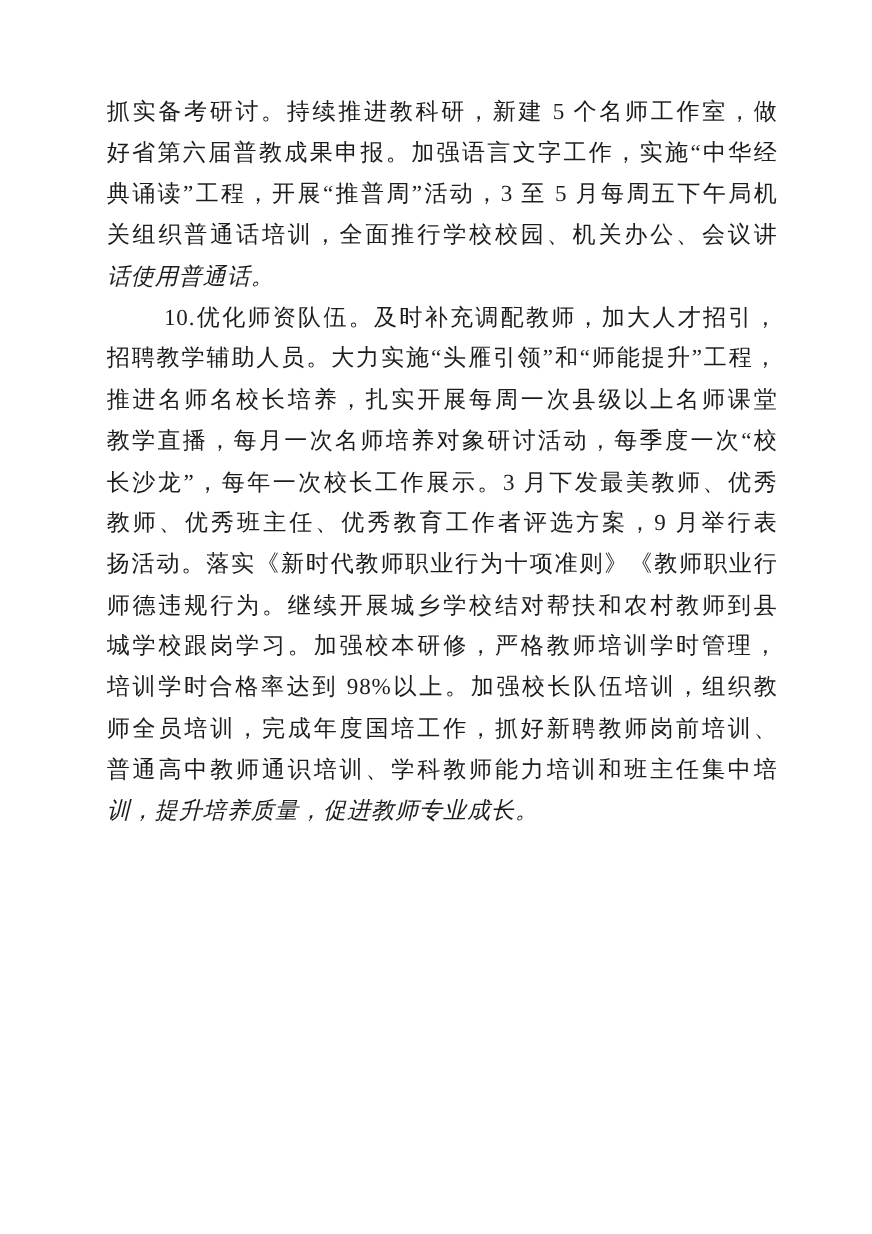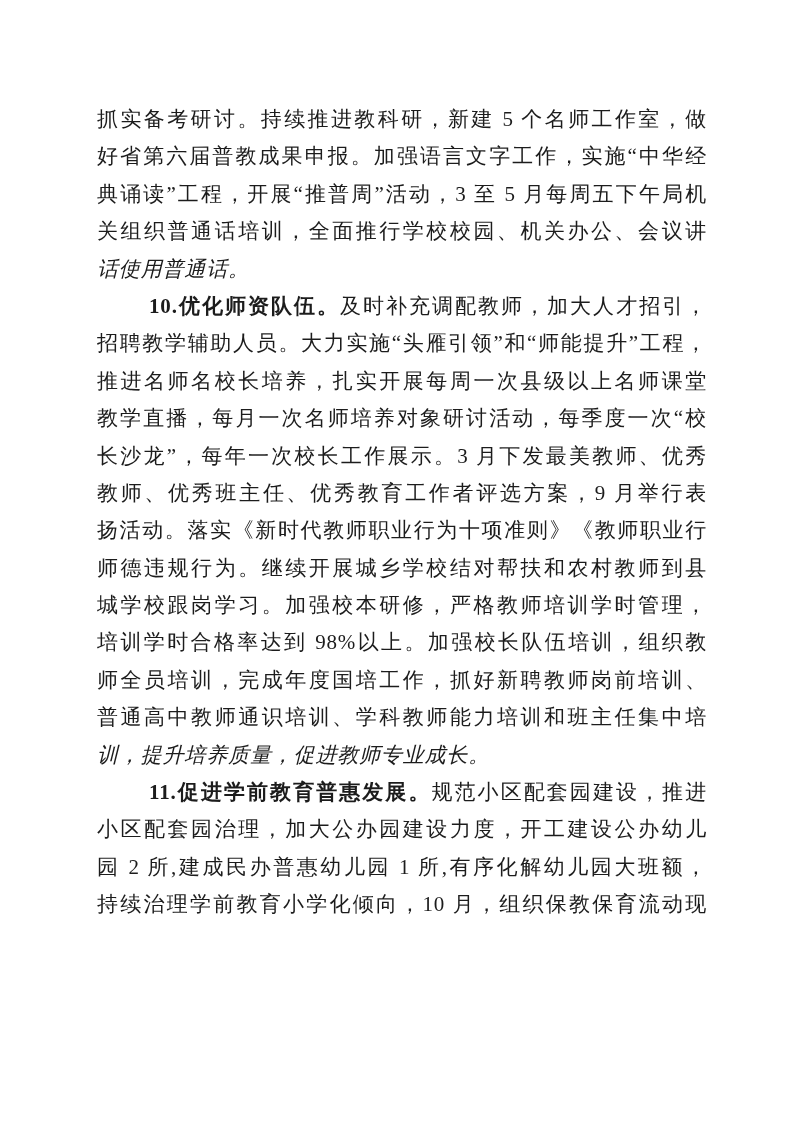--- a/index.html
+++ b/index.html
@@ -12,42 +12,42 @@
     width: 793px;
     height: 1122px;
     background: #ffffff;
     overflow: hidden;
     font-family: "Liberation Serif", "DejaVu Serif", serif;
     color: #1c1c1c;
   }
   .text-area {
     position: absolute;
     left: 97px;
-    top: 101px;
+    top: 83px;
     width: 610px;
   }
   .line {
     height: 37.4px;
     line-height: 37.4px;
     font-size: 21px;
     letter-spacing: 0.04em;
     text-align: justify;
     text-align-last: justify;
     overflow: hidden;
     white-space: nowrap;
   }
   .para-end {
     text-align-last: left;
     font-style: italic;
   }
   .indent {
     text-indent: 52px;
   }
   .hd {
-    font-weight: 700;
+    font-weight: 400;
   }
 </style>
 </head>
 <body>
 
 <div class="page">
   <div class="text-area">
 
     <div>
       <div class="line">抓实备考研讨。持续推进教科研，新建 5 个名师工作室，做</div>
@@ -68,23 +68,15 @@
       <div class="line">教师、优秀班主任、优秀教育工作者评选方案，9 月举行表</div>
       <div class="line">扬活动。落实《新时代教师职业行为十项准则》《教师职业行</div>
       <div class="line">师德违规行为。继续开展城乡学校结对帮扶和农村教师到县</div>
       <div class="line">城学校跟岗学习。加强校本研修，严格教师培训学时管理，</div>
       <div class="line">培训学时合格率达到 98%以上。加强校长队伍培训，组织教</div>
       <div class="line">师全员培训，完成年度国培工作，抓好新聘教师岗前培训、</div>
       <div class="line">普通高中教师通识培训、学科教师能力培训和班主任集中培</div>
       <div class="line para-end">训，提升培养质量，促进教师专业成长。</div>
     </div>
 
-    <div>
-      <div class="line indent">
-        <span class="hd">11.促进学前教育普惠发展。</span><span>规范小区配套园建设，推进</span>
-      </div>
-      <div class="line">小区配套园治理，加大公办园建设力度，开工建设公办幼儿</div>
-      <div class="line">园 2 所,建成民办普惠幼儿园 1 所,有序化解幼儿园大班额，</div>
-      <div class="line">持续治理学前教育小学化倾向，10 月，组织保教保育流动现</div>
-    </div>
 
   </div>
 </div>
 
 </body></html>

